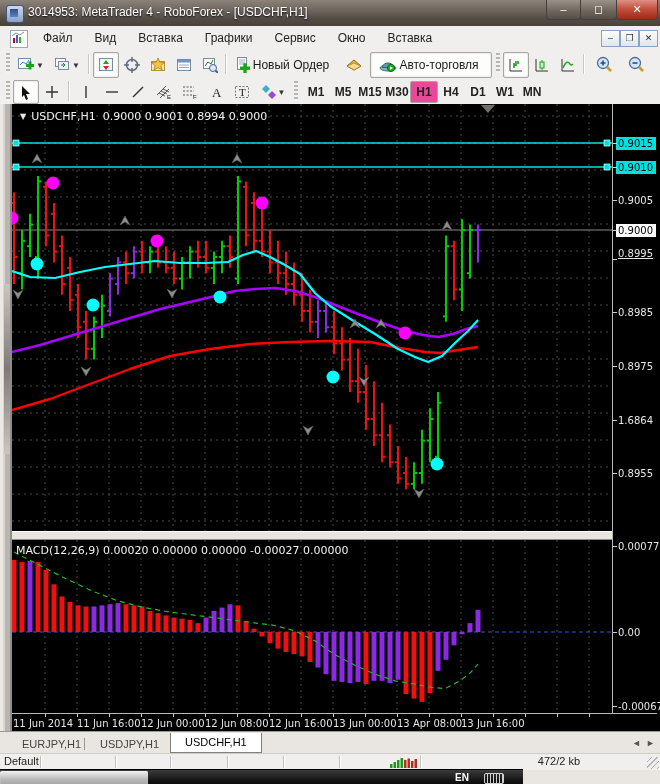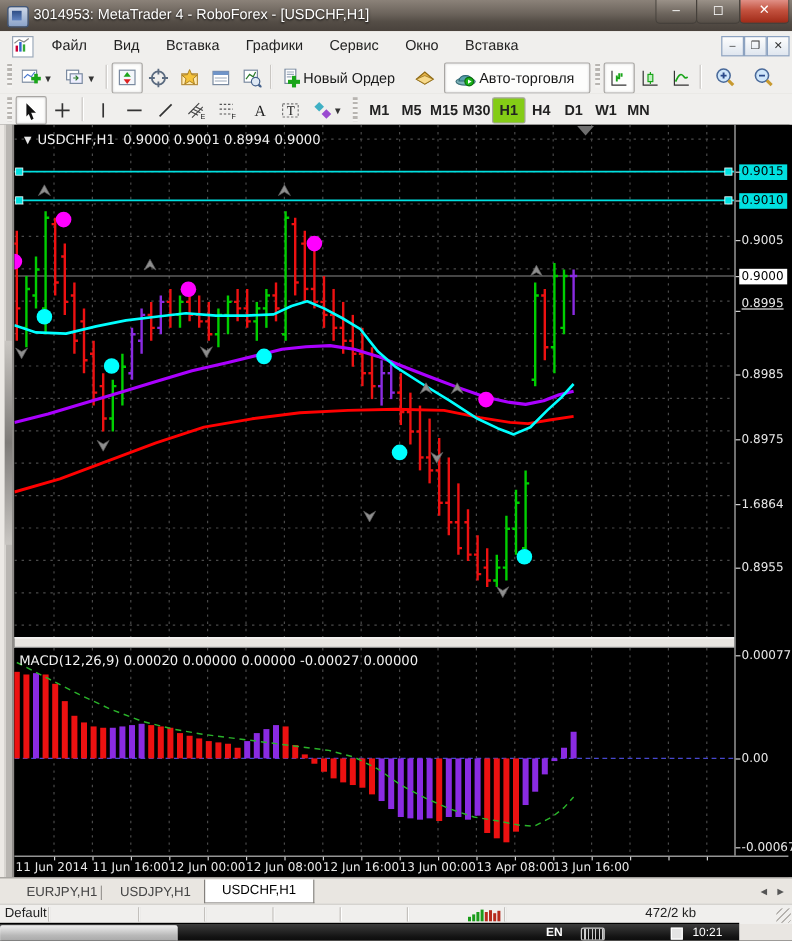--- a/index.html
+++ b/index.html
@@ -32,21 +32,21 @@
   #toolbar1{top:50px;height:28px;}
   #toolbar2{top:78px;height:26px;}
   .grip{top:3px;width:4px;height:20px;background:repeating-linear-gradient(180deg,#b8b5b1 0 2px,#f5f4f2 2px 4px);}
   .tsep{width:1px;background:#c9c6c2;border-right:1px solid #fff;}
   .tbtn{display:flex;align-items:center;justify-content:center;border:1px solid transparent;border-radius:2px;}
   .tbtn.pressed{background:#fdfdfc;border:1px solid #a8a6a3;box-shadow:inset 0 0 2px #ccc;}
   .tbtn-label{font-size:12px;color:#1a1a1a;padding:0 4px 0 2px;white-space:nowrap;}
   .caret{font-size:8px;color:#333;margin-left:1px;}
   .tfbtn{width:26px;height:20px;top:3px;font-size:12px;color:#222;text-align:center;line-height:20px;
     border:1px solid transparent;border-radius:2px;font-weight:bold;}
-  .tfbtn.pressed{background:#84cc16;border:1px solid #a8a6a3;}
+  .tfbtn.pressed{background:#ec4899;border:1px solid #a8a6a3;}
   
   #chart-wrap{left:0;top:104px;width:660px;height:627px;background:#000;}
   #left-strip{left:0;top:104px;width:12px;height:627px;
     background:linear-gradient(90deg,#ece9e5 0 3px,#d8d5d1 3px 5px,#b9b6b2 5px 10px,#8f8c89 10px 12px);}
   #left-strip:after{content:"";position:absolute;left:4px;top:180px;width:6px;height:170px;
     background:linear-gradient(180deg,#c9c6c2,#7e7b78 50%,#c9c6c2);}
   #main-plot{left:12px;top:104px;width:600px;height:427px;background:#000;}
   #macd-plot{left:12px;top:540px;width:600px;height:173px;background:#000;}
   #splitter{left:12px;top:531px;width:645px;height:9px;background:#e8e5e1;
     border-top:1px solid #fff;border-bottom:1px solid #8c8c8c;box-sizing:border-box;}
@@ -70,21 +70,21 @@
   .tab-arrow{top:6px;font-size:9px;color:#555;}
   
   #statusbar{left:0;top:753px;width:660px;height:16px;background:#f0efed;border-top:1px solid #cfccc8;
     font-size:11px;color:#222;}
   .sb-sep{top:2px;width:1px;height:12px;background:#c3c0bc;border-right:1px solid #fff;}
   #sb-profile{left:4px;top:1px;width:36px;overflow:hidden;white-space:nowrap;}
   #sb-traffic{left:505px;top:1px;width:75px;text-align:right;}
   #sb-grip{right:1px;top:3px;width:12px;height:12px;
     background:repeating-linear-gradient(135deg,transparent 0 3px,#b5b2ae 3px 4px);}
   
-  #taskbar{left:0;top:769px;width:616px;height:15px;background:linear-gradient(180deg,#3c3c3c,#141414 70%,#0a0a0a);
+  #taskbar{left:0;top:769px;width:523px;height:15px;background:linear-gradient(180deg,#3c3c3c,#141414 70%,#0a0a0a);
     border-top:1px solid #000;color:#eee;font-size:10px;overflow:hidden;}
   #tb-app{left:0;top:1px;width:148px;height:14px;border-radius:2px;
     background:linear-gradient(180deg,#f0f0f0,#b9b9b9 60%,#a5a5a5);box-shadow:inset 0 0 1px #fff;}
   #tb-lang{left:455px;top:2px;font-weight:bold;color:#fff;}
   #tb-kbd{left:484px;top:3px;width:18px;height:9px;border:1px solid #cfcfcf;border-radius:2px;
     background:repeating-linear-gradient(90deg,transparent 0 2px,#cfcfcf 2px 3px);}
   #tb-sq{left:559px;top:3px;width:8px;height:8px;background:#e4e4e4;border:1px solid #fff;}
   #tb-clock{left:577px;top:2px;color:#fff;}
   #tb-desk{left:648px;top:0;width:12px;height:15px;background:linear-gradient(180deg,#6a6a6a,#3f3f3f);border-left:1px solid #888;}
   svg{display:block;}

